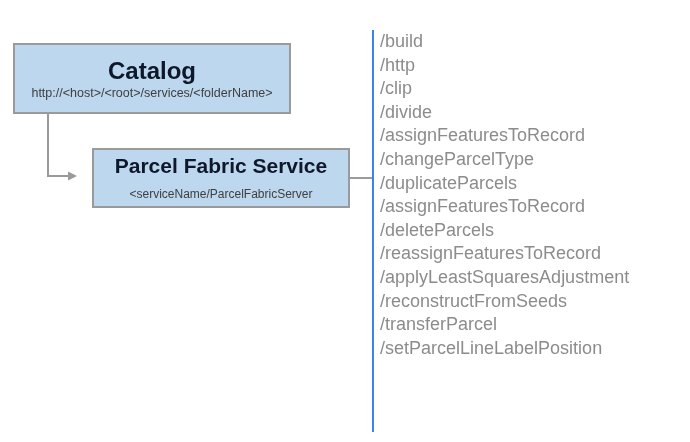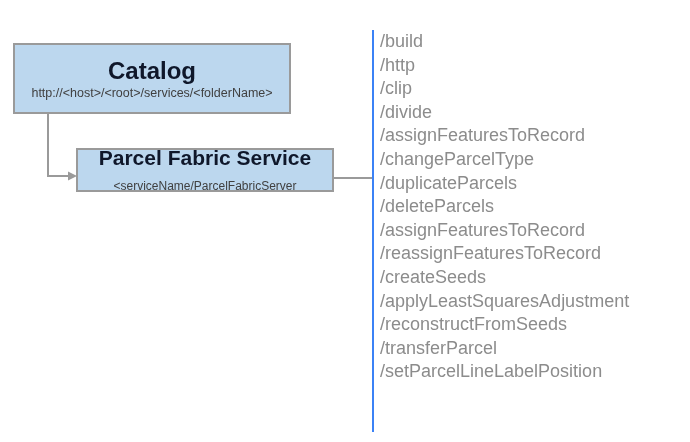--- a/index.html
+++ b/index.html
@@ -36,24 +36,24 @@
   }
 
   #catalog-node {
     left: 13px;
     top: 43px;
     width: 278px;
     height: 71px;
   }
 
   #service-node {
-    left: 76px;
+    left: 92px;
     top: 148px;
     width: 258px;
-    height: 44px;
+    height: 60px;
   }
 
   .node-title {
     color: #0f172a;
     font-size: 24px;
     line-height: 27px;
     font-weight: bold;
     white-space: nowrap;
   }
 
@@ -127,23 +127,22 @@
   </div>
 
   <div id="operations-panel">
       <div class="operation-item">/build</div>
       <div class="operation-item">/http</div>
       <div class="operation-item">/clip</div>
       <div class="operation-item">/divide</div>
       <div class="operation-item">/assignFeaturesToRecord</div>
       <div class="operation-item">/changeParcelType</div>
       <div class="operation-item">/duplicateParcels</div>
+      <div class="operation-item">/assignFeaturesToRecord</div>
       <div class="operation-item">/deleteParcels</div>
-      <div class="operation-item">/assignFeaturesToRecord</div>
       <div class="operation-item">/reassignFeaturesToRecord</div>
-      <div class="operation-item">/createSeeds</div>
       <div class="operation-item">/applyLeastSquaresAdjustment</div>
       <div class="operation-item">/reconstructFromSeeds</div>
       <div class="operation-item">/transferParcel</div>
       <div class="operation-item">/setParcelLineLabelPosition</div>
     </div>
 
 </div>
 
 </body></html>

